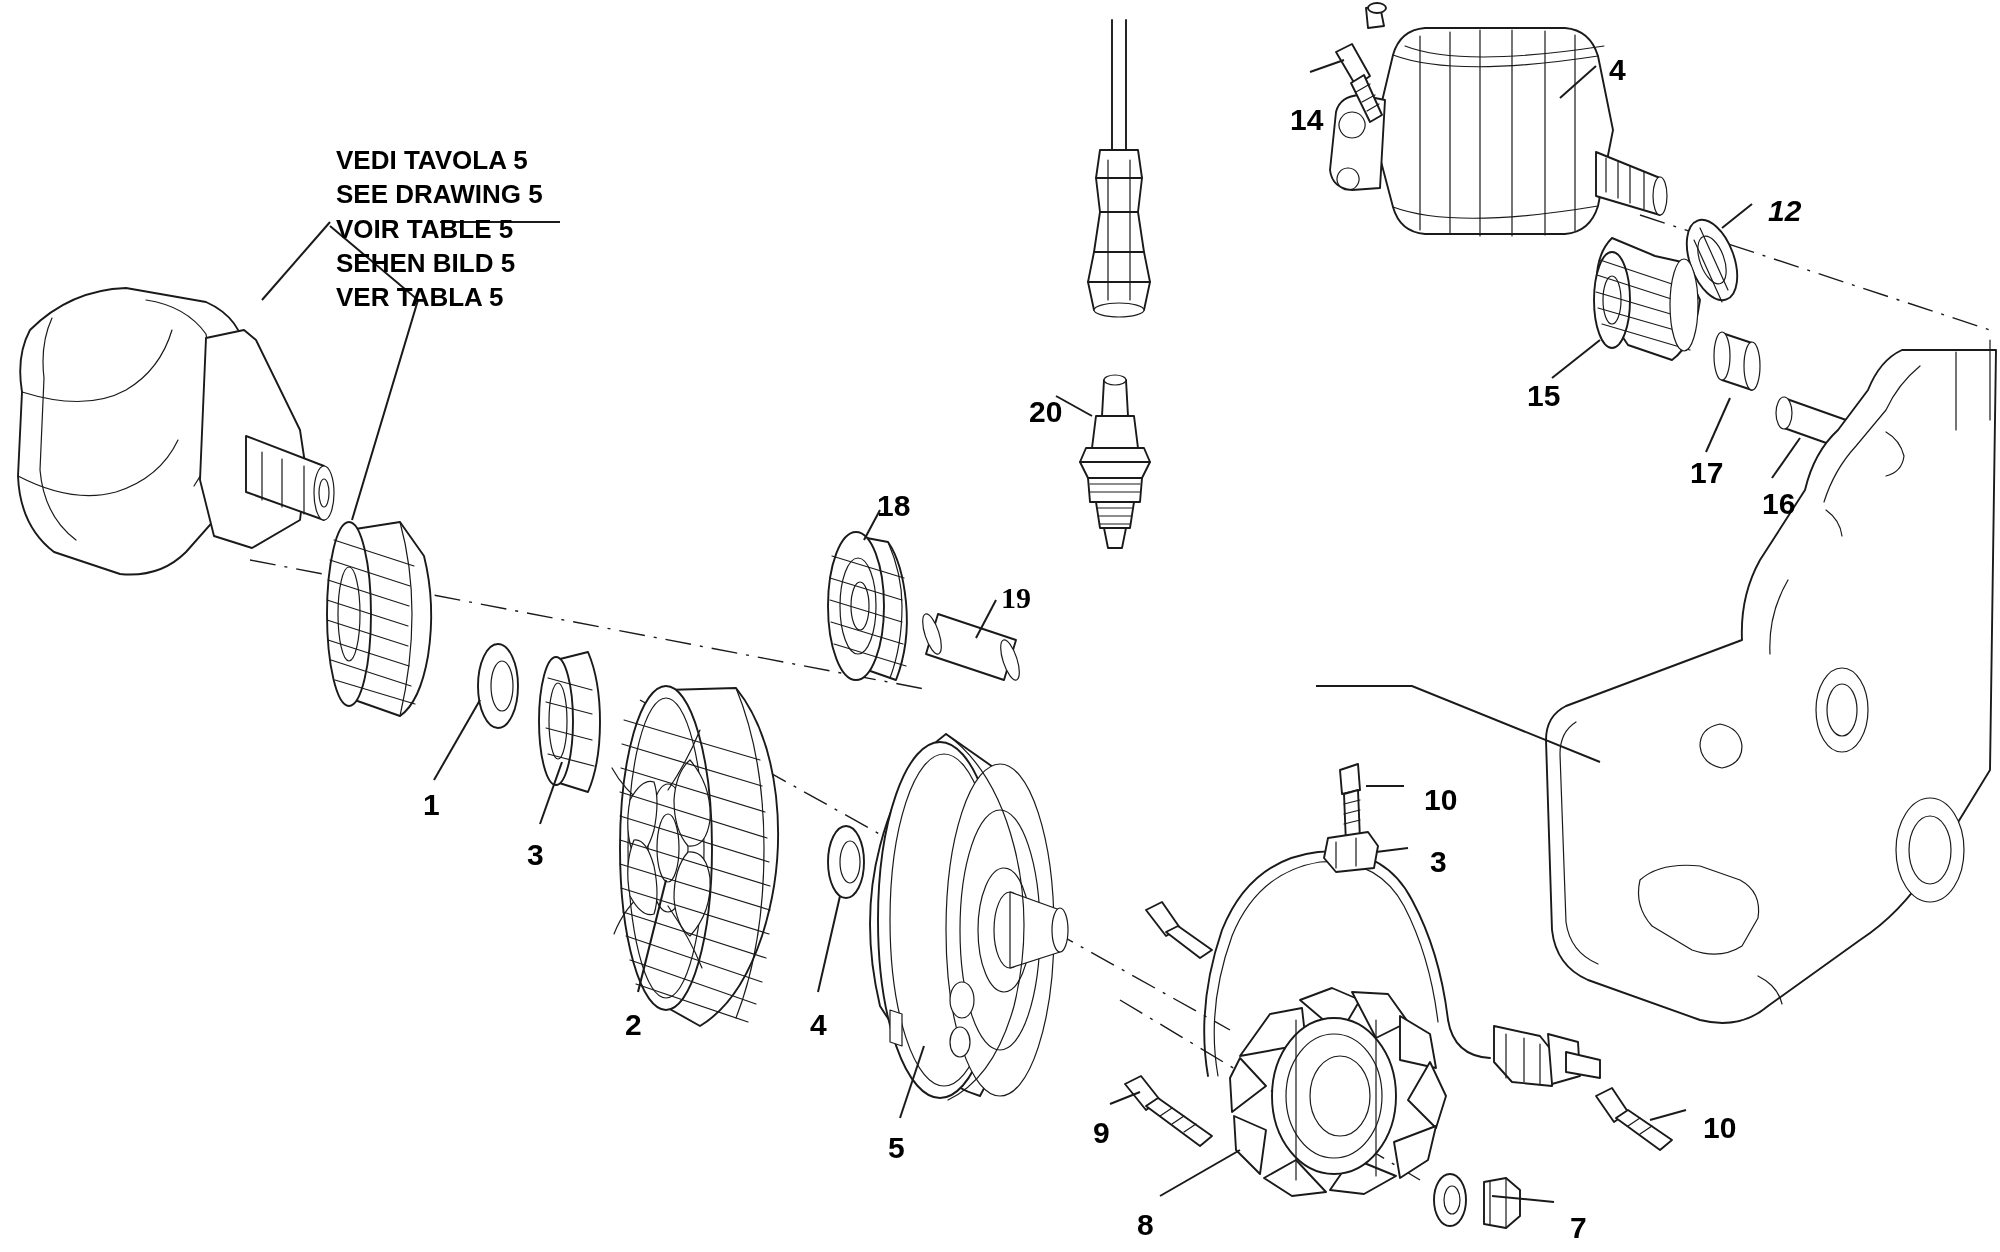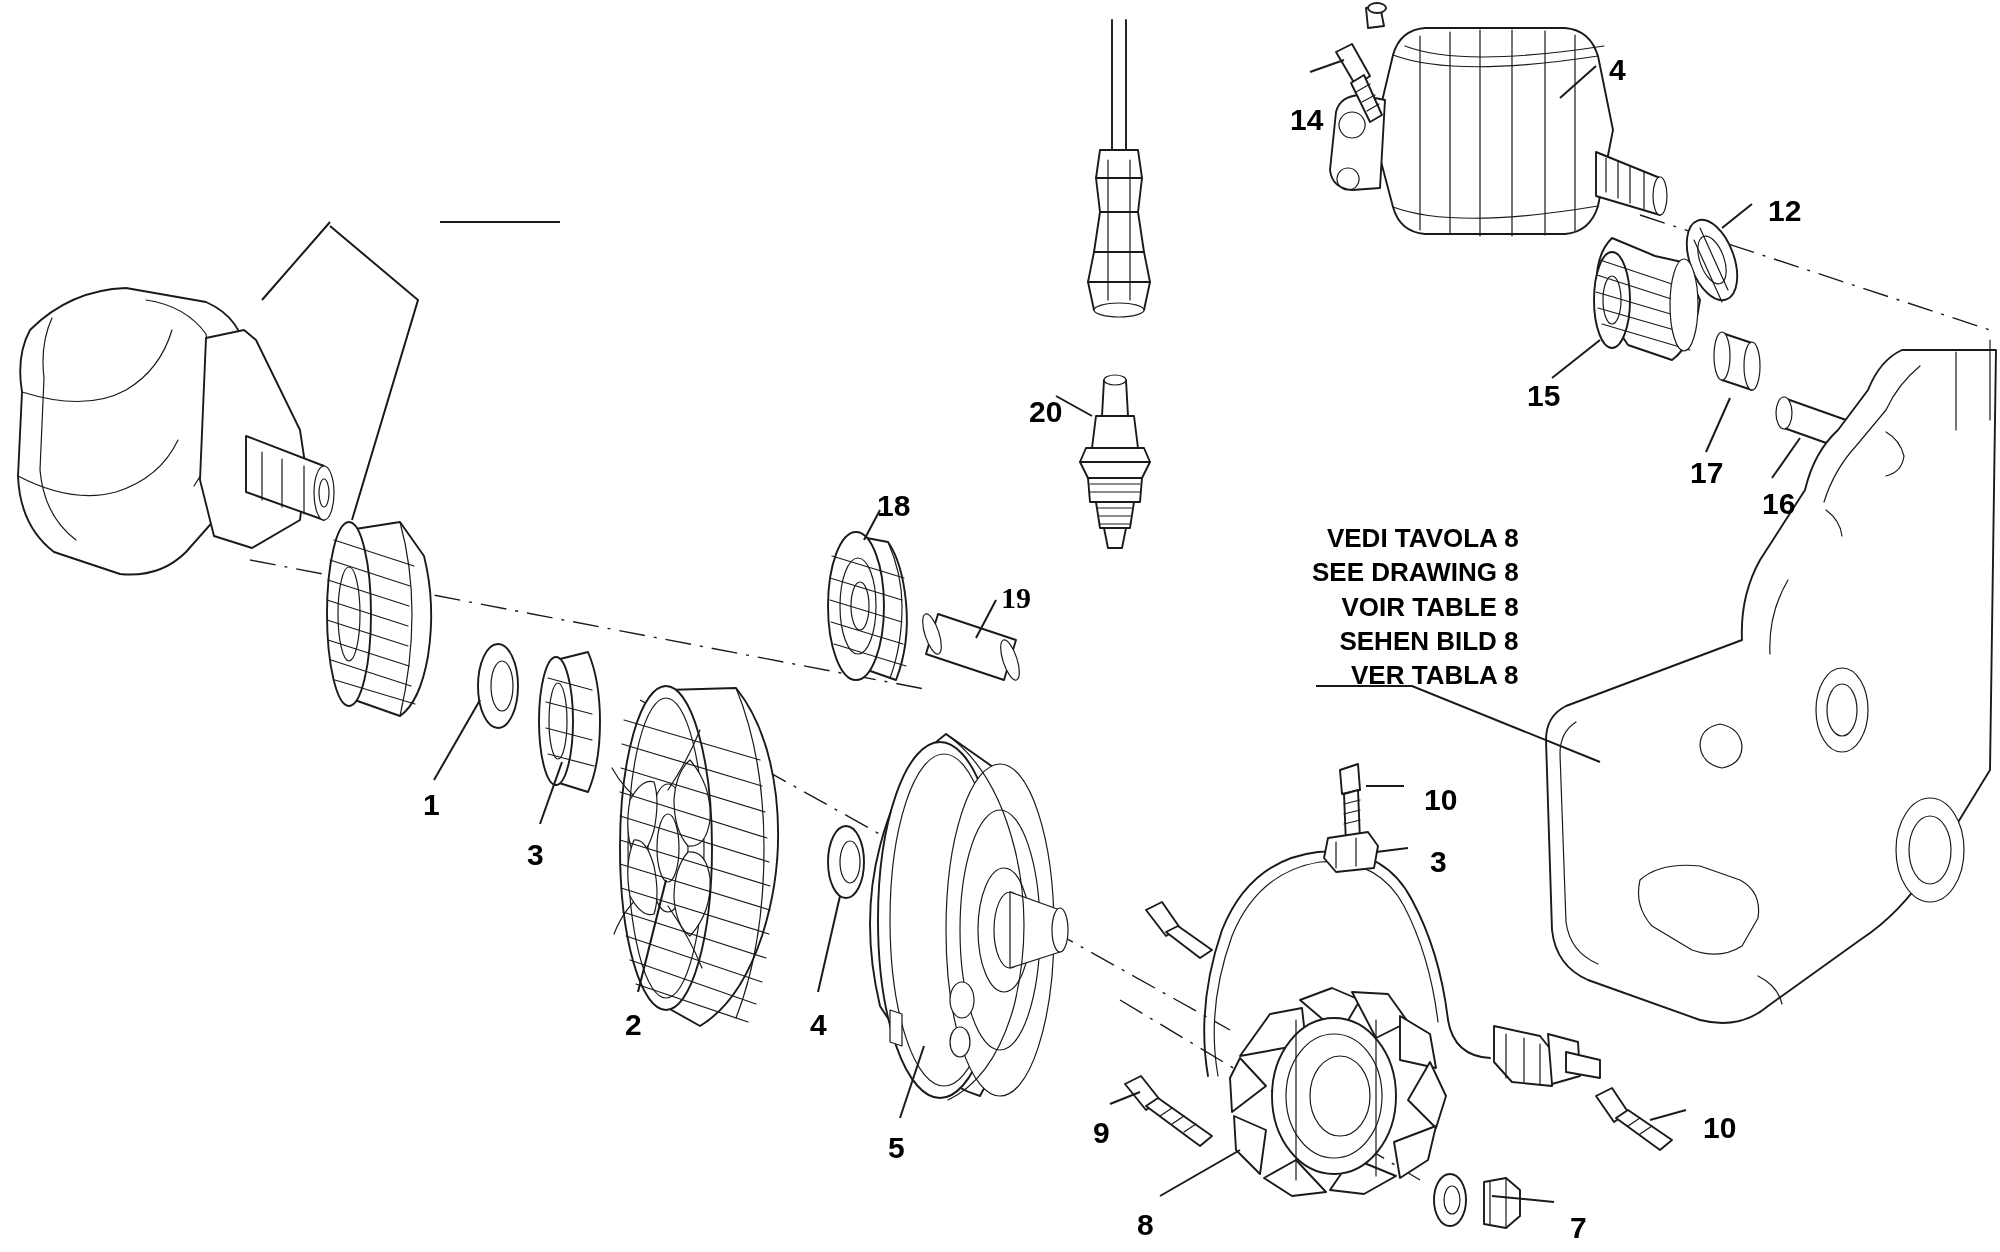--- a/index.html
+++ b/index.html
@@ -334,41 +334,41 @@
       <path class="lead" d="M1552 378 L1600 340"></path>
       <path class="lead" d="M1706 452 L1730 398"></path>
       <path class="lead" d="M1772 478 L1800 438"></path>
       <path class="lead" d="M880 510 L864 540"></path>
       <path class="lead" d="M996 600 L976 638"></path>
       <path class="lead" d="M1056 396 L1092 416"></path>
       <path class="lead" d="M1316 686 L1412 686 L1600 762"></path>
     </g>
   </svg>
 
-
-  <div class="note right" style="left:1312px; top:521px;">
-    <div>VEDI TAVOLA 8</div>
-    <div>SEE DRAWING 8</div>
-    <div>VOIR TABLE 8</div>
-    <div>SEHEN BILD 8</div>
-    <div>VER TABLA 8</div>
+  <div class="note" style="left:336px; top:143px;">
+    <div>VEDI TAVOLA 5</div>
+    <div>SEE DRAWING 5</div>
+    <div>VOIR TABLE 5</div>
+    <div>SEHEN BILD 5</div>
+    <div>VER TABLA 5</div>
   </div>
+
 
   <div class="callout" style="left:423px;  top:790px;">1</div>
   <div class="callout" style="left:625px;  top:1010px;">2</div>
   <div class="callout" style="left:527px;  top:840px;">3</div>
   <div class="callout" style="left:810px;  top:1010px;">4</div>
   <div class="callout" style="left:888px;  top:1133px;">5</div>
   <div class="callout" style="left:1570px; top:1213px;">7</div>
   <div class="callout" style="left:1137px; top:1210px;">8</div>
   <div class="callout" style="left:1093px; top:1118px;">9</div>
   <div class="callout" style="left:1424px; top:785px;">10</div>
   <div class="callout" style="left:1703px; top:1113px;">10</div>
   <div class="callout" style="left:1430px; top:847px;">3</div>
-  <div class="callout" style="left:1768px; top:196px;">12</div>
+  <div class="callout" style="left:1768px; top:196px;font-style:italic;">12</div>
   <div class="callout" style="left:1609px; top:55px;">4</div>
   <div class="callout" style="left:1290px; top:78px;margin-top:27px;">14</div>
   <div class="callout" style="left:1527px; top:381px;">15</div>
   <div class="callout" style="left:1762px; top:489px;">16</div>
   <div class="callout" style="left:1690px; top:458px;">17</div>
   <div class="callout" style="left:877px;  top:491px;">18</div>
   <div class="callout" style="left:1001px; top:583px;font-family:Liberation Serif, serif;">19</div>
   <div class="callout" style="left:1029px; top:397px;">20</div>
 
 </div>

